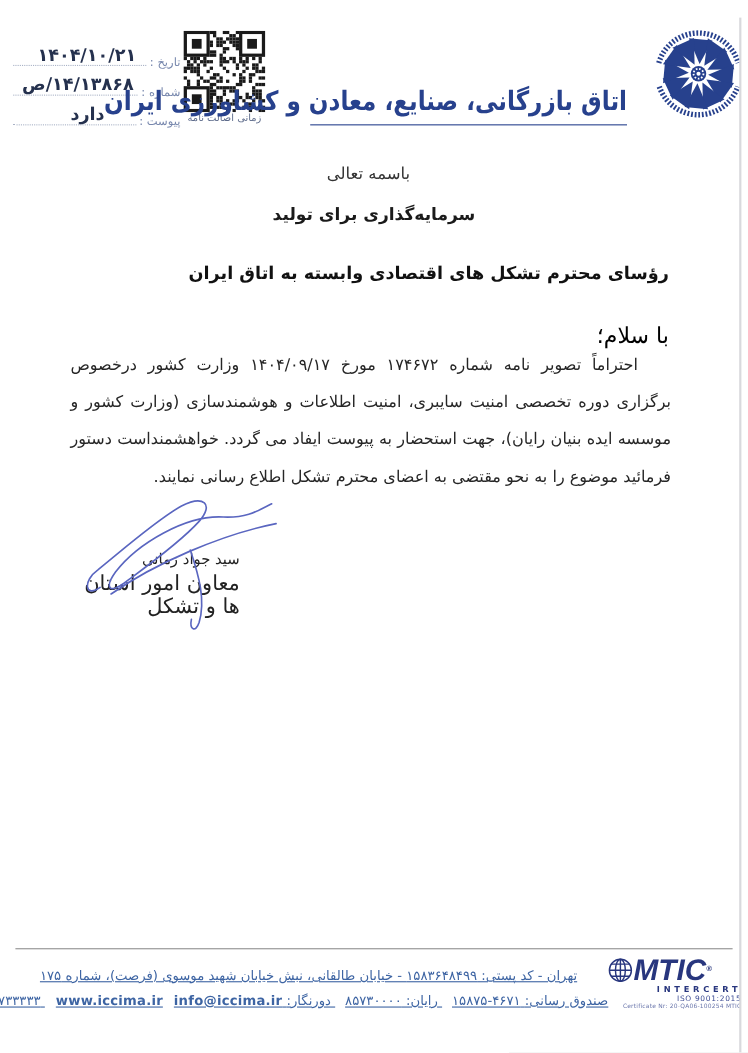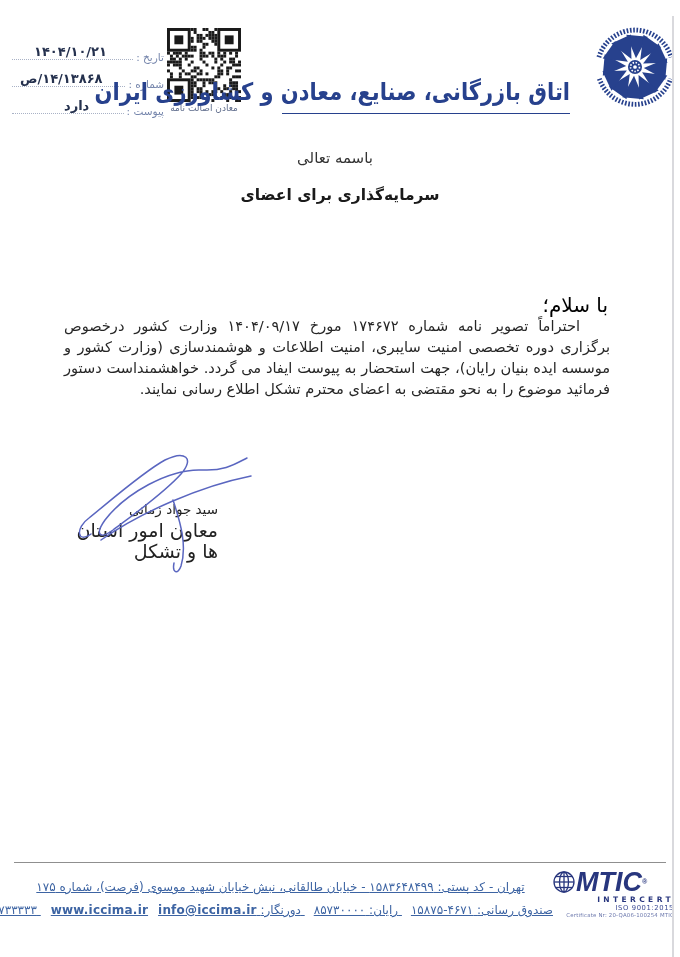--- a/index.html
+++ b/index.html
@@ -7,21 +7,21 @@
     position:relative; width:680px; height:957px; background:#ffffff;
     margin:0 auto; overflow:hidden;
     font-family:"DejaVu Sans", sans-serif;
   }
   
   .meta-block{position:absolute; left:12px; top:36px; width:152px;}
   .meta-row{position:relative; display:flex; direction:rtl; align-items:flex-end; height:27px;}
   .meta-label{font-size:10.5px; color:#7787ad; white-space:nowrap; padding-left:3px;}
   .meta-dots{flex:1; border-bottom:1px dotted #a9b2c6; height:1px; margin-bottom:3px;}
   .meta-value{
-    position:absolute; bottom:4px; font-size:13px; font-weight:bold;
+    position:absolute; bottom:4px; font-size:16px; font-weight:bold;
     color:#25314e; white-space:nowrap; direction:rtl;
   }
   .meta-value.v-date{left:22px;}
   .meta-value.v-num{left:8px;}
   .meta-value.v-att{left:52px;}
   
   .qr-block{position:absolute; left:158px; top:28px; width:92px; text-align:center;}
   .qr-svg{display:block; margin:0 auto;}
   .qr-caption{font-size:9px; color:#5c6a8a; margin-top:1px; letter-spacing:.5px;}
   
@@ -36,21 +36,21 @@
   }
   .emblem{position:absolute; left:594px; top:25px;}
   
   .basmala{position:absolute; left:0; right:10px; top:149px; text-align:center; font-size:15px; color:#333;}
   .slogan{position:absolute; left:0; right:0; top:186px; text-align:center; font-size:15.5px; font-weight:bold; color:#1a1a1a; direction:rtl;}
   .recipient{position:absolute; right:72px; top:239px; font-size:16px; font-weight:bold; color:#111; direction:rtl;}
   .salutation{position:absolute; right:72px; top:293px; font-size:20px; color:#000000; direction:rtl;}
   .body-par{
     position:absolute; right:70px; left:64px; top:315px;
     direction:rtl; text-align:justify; text-indent:30px;
-    font-size:14.6px; line-height:21px; color:#262626;
+    font-size:14.6px; line-height:34px; color:#262626;
   }
   
   .sig-block{position:absolute; left:55px; top:448px; width:280px; height:135px;}
   .sig-text{position:absolute; left:0; top:51px; width:163px; text-align:right; direction:rtl; color:#222;}
   .sig-name{font-size:13.5px; line-height:21px;}
   .sig-title{font-size:19px; line-height:21px;}
   .sig-svg{position:absolute; left:22px; top:0;}
   
   .footer-rule{position:absolute; left:14px; right:14px; top:862px; border-top:1.2px solid #8f8f8f;}
   .footer-text{position:absolute; left:8px; top:876px; width:545px; direction:rtl; text-align:center; color:#3d64a3;text-decoration:underline;}
@@ -289,21 +289,21 @@
         <rect x="20" y="24" width="1" height="1" fill="#1a1a1a"></rect>
         <rect x="23" y="24" width="1" height="1" fill="#1a1a1a"></rect>
         <rect x="24" y="24" width="1" height="1" fill="#1a1a1a"></rect>
         <rect x="0.5" y="0.5" width="7" height="7" fill="none" stroke="#1a1a1a" stroke-width="1"></rect>
         <rect x="2.5" y="2.5" width="3" height="3" fill="#1a1a1a"></rect>
         <rect x="17.5" y="0.5" width="7" height="7" fill="none" stroke="#1a1a1a" stroke-width="1"></rect>
         <rect x="19.5" y="2.5" width="3" height="3" fill="#1a1a1a"></rect>
         <rect x="0.5" y="17.5" width="7" height="7" fill="none" stroke="#1a1a1a" stroke-width="1"></rect>
         <rect x="2.5" y="19.5" width="3" height="3" fill="#1a1a1a"></rect>
       </svg>
-    <div class="qr-caption">معادن اصالت نامه</div>
+    <div class="qr-caption">زمانی اصالت نامه</div>
   </div>
 
   <div class="brand">
     <div class="calligraphy">اتاق بازرگانی، صنایع، معادن و کشاورزی ایران</div>
     <div class="brand-divider"></div>
   </div>
 
   <svg class="emblem" width="82" height="84" viewBox="-42 -43 84 86">
     <path d="M -37,-10 A 38.5 38.5 0 0 1 37,-10" fill="none" stroke="#27418d" stroke-width="5" stroke-dasharray="1.7 1.7"></path>
     <path d="M -36.5,12 A 38.5 38.5 0 0 0 36.5,12" fill="none" stroke="#27418d" stroke-width="5" stroke-dasharray="1.7 1.7"></path>
@@ -320,21 +320,22 @@
         <polygon points="1,-9 13,-31 -9,-33" transform="rotate(270)" fill="#27418d"></polygon>
         <polygon points="1,-9 13,-31 -9,-33" transform="rotate(300)" fill="#27418d"></polygon>
         <polygon points="1,-9 13,-31 -9,-33" transform="rotate(330)" fill="#27418d"></polygon>
       </g>
     <circle cx="0" cy="0" r="7.2" fill="#27418d"></circle>
     <circle cx="0" cy="0" r="4.6" fill="none" stroke="#ffffff" stroke-width="1.7" stroke-dasharray="1.5 1.6"></circle>
     <circle cx="0" cy="0" r="1.9" fill="#ffffff"></circle>
   </svg>
 
   <div class="basmala">باسمه تعالی</div>
-  <div class="slogan">سرمایه‌گذاری برای اعضای</div>
+  <div class="slogan">سرمایه‌گذاری برای تولید</div>
+  <div class="recipient">رؤسای محترم تشکل های اقتصادی وابسته به اتاق ایران</div>
   <div class="salutation">با سلام؛</div>
   <div class="body-par">احتراماً تصویر نامه شماره ۱۷۴۶۷۲ مورخ ۱۴۰۴/۰۹/۱۷ وزارت کشور  درخصوص برگزاری دوره تخصصی امنیت سایبری، امنیت اطلاعات و هوشمندسازی (وزارت کشور و موسسه ایده بنیان رایان)، جهت استحضار به پیوست ایفاد می گردد. خواهشمنداست دستور فرمائید موضوع را به نحو مقتضی به اعضای محترم تشکل اطلاع رسانی نمایند.</div>
 
   <div class="sig-block">
     <div class="sig-text">
       <div class="sig-name">سید جواد زمانی</div>
       <div class="sig-title">معاون امور استان ها و تشکل</div>
     </div>
     <svg class="sig-svg" width="200" height="135" viewBox="0 0 200 135">
       <g fill="none" stroke="#5a66c0" stroke-width="1.5" stroke-linecap="round">

